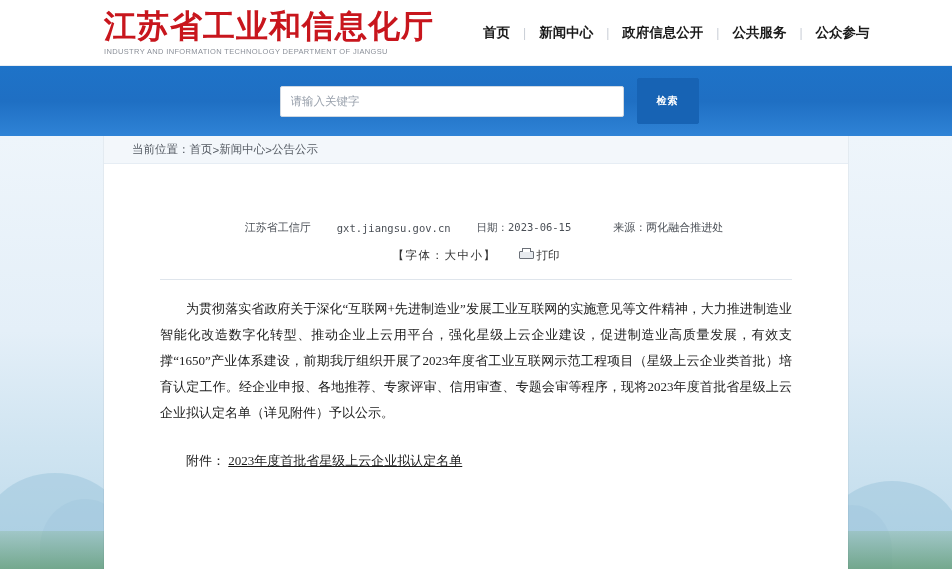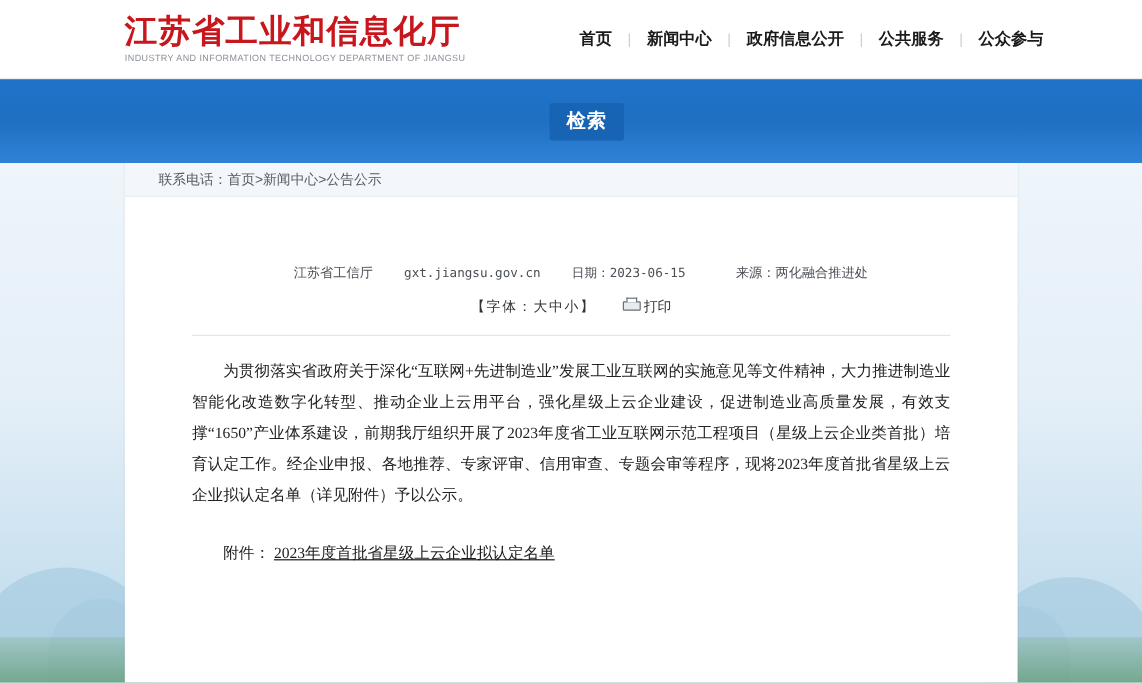--- a/index.html
+++ b/index.html
@@ -24,21 +24,21 @@
   }
   .logo-block {
     margin-left: 104px;
     display: flex;
     flex-direction: column;
     justify-content: center;
   }
   .logo-cn {
     font-family: "DejaVu Serif", serif;
     font-weight: bold;
-    font-size: 27px;
+    font-size: 32px;
     letter-spacing: 1px;
     color: #c8161d;
     line-height: 1.08;
     white-space: nowrap;
   }
   .logo-en {
     font-size: 7.5px;
     color: #8b9099;
     letter-spacing: 0.35px;
     margin-top: 3px;
@@ -88,25 +88,25 @@
     background: #fff;
     font-size: 11.5px;
     color: #333;
     padding: 0 10px;
     border-radius: 2px;
     outline: none;
   }
   .search-input::placeholder { color: #9aa2ad; }
   .search-btn {
     width: 62px;
-    height: 31px;
+    height: 46px;
     background: #1763b4;
     border: 1px solid #1763b4;
     color: #ffffff;
-    font-size: 16px;
+    font-size: 10px;
     font-weight: bold;
     border-radius: 2px;
     cursor: pointer;
     letter-spacing: 1px;
   }
 
   
   .page-body {
     position: relative;
     height: 433px;
@@ -261,38 +261,39 @@
     <a href="#">政府信息公开</a>
     <span class="nav-sep">|</span>
     <a href="#">公共服务</a>
     <span class="nav-sep">|</span>
     <a href="#">公众参与</a>
   </nav>
 </div>
 
 <div class="search-band">
   <div class="search-inner">
+    <input class="search-input" type="text" placeholder="请输入关键字" style="">
     <button class="search-btn">检索</button>
   </div>
 </div>
 
 <div class="page-body">
 
   <div class="skyline">
     <div class="hill" style="left:-20px;  width:150px; height:96px; border-radius:50% 50% 0 0 / 70% 70% 0 0;"></div>
     <div class="hill" style="left:40px;   width:90px;  height:70px; border-radius:50% 50% 0 0 / 70% 70% 0 0; opacity:.4;"></div>
     <div class="hill" style="right:-10px; width:140px; height:88px; border-radius:50% 50% 0 0 / 70% 70% 0 0;"></div>
     <div class="hill" style="right:60px;  width:80px;  height:64px; border-radius:50% 50% 0 0 / 70% 70% 0 0; opacity:.4;"></div>
     <div class="greenery"></div>
   </div>
 
   <div class="sheet">
 
     <div class="breadcrumb">
-      <span>联系电话：</span>
+      <span>当前位置：</span>
       <a href="#">首页</a>
       <span>&gt;</span>
       <a href="#">新闻中心</a>
       <span>&gt;</span>
       <a href="#">公告公示</a>
     </div>
 
     <div class="article">
 
       <div class="meta-row">

